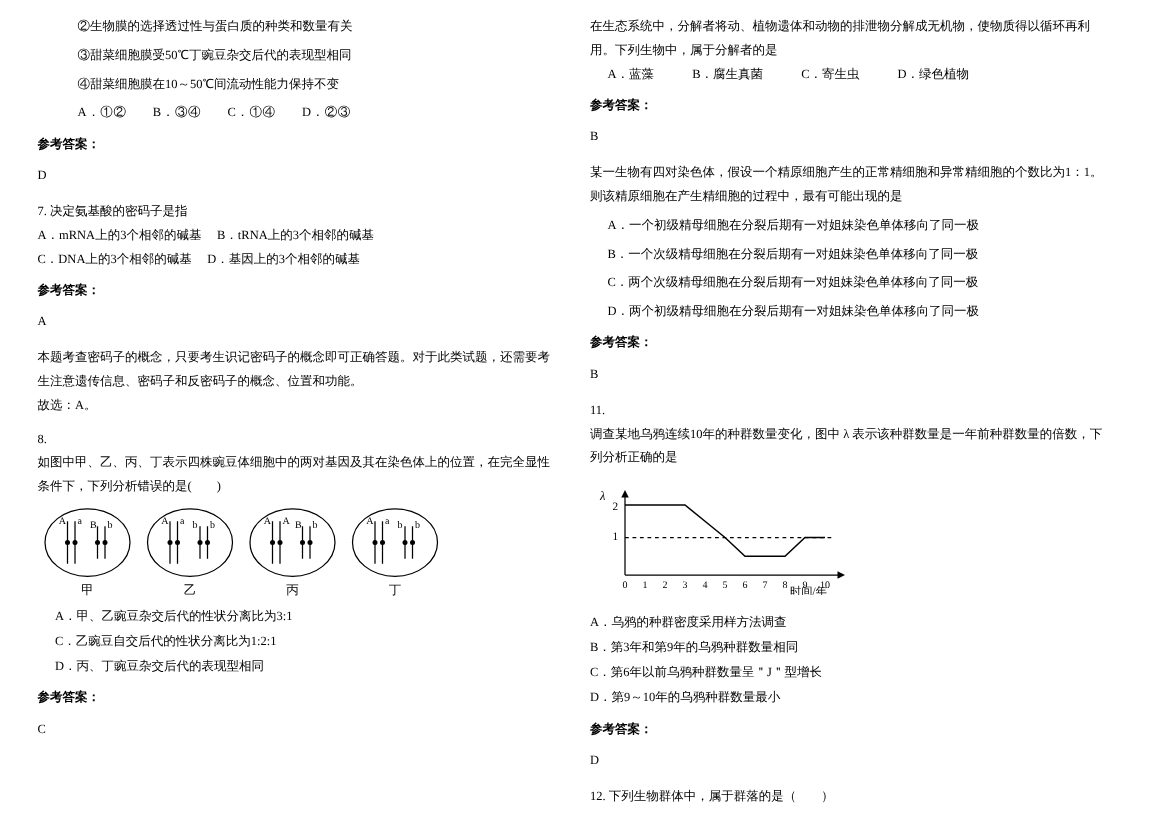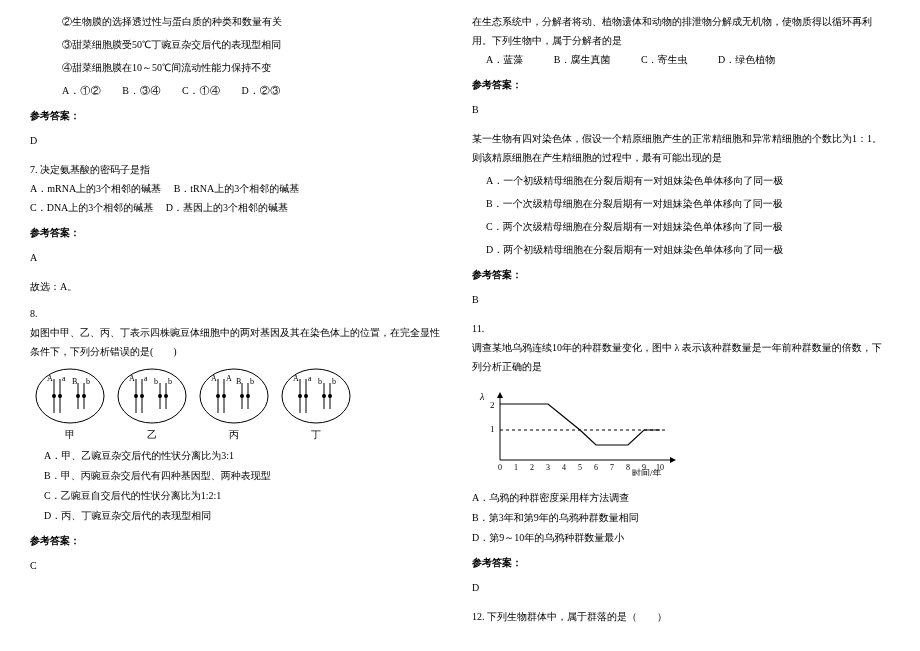--- a/index.html
+++ b/index.html
@@ -62,20 +62,21 @@
       &nbsp;&nbsp;&nbsp;
       <span>B．tRNA上的3个相邻的碱基</span>
     </div>
     <div>
       <span>C．DNA上的3个相邻的碱基</span>
       &nbsp;&nbsp;&nbsp;
       <span>D．基因上的3个相邻的碱基</span>
     </div>
     <div class="ans">参考答案：</div>
     <div class="ansv">A</div>
+    <div>本题考查密码子的概念，只要考生识记密码子的概念即可正确答题。对于此类试题，还需要考生注意遗传信息、密码子和反密码子的概念、位置和功能。</div>
     <div>故选：A。</div>
   </div>
 
   <div class="q">
     <div>8.</div>
     <div>如图中甲、乙、丙、丁表示四株豌豆体细胞中的两对基因及其在染色体上的位置，在完全显性条件下，下列分析错误的是(　　)</div>
 
     <div class="diagram-row">
       <div class="cell">
         <svg width="72" height="58">
@@ -146,21 +147,20 @@
             <text x="28" y="14" font-size="8">a</text>
           <text x="38" y="17" font-size="8">b</text>
             <text x="52" y="17" font-size="8">b</text>
         </svg>
         <div class="lab">丁</div>
       </div>
     </div>
 
     <div class="optlist indent3">
       <div>A．甲、乙豌豆杂交后代的性状分离比为3:1</div>
-      <div>B．甲、丙豌豆杂交后代有四种基因型、两种表现型</div>
       <div>C．乙豌豆自交后代的性状分离比为1:2:1</div>
       <div>D．丙、丁豌豆杂交后代的表现型相同</div>
     </div>
     <div class="ans">参考答案：</div>
     <div class="ansv">C</div>
 
   </div>
 </div>
 
 <div class="col">
@@ -224,20 +224,21 @@
           <text x="170" y="84">9</text>
             <text x="184" y="84">10</text>
         </g>
         <text x="160" y="90" font-size="9">时间/年</text>
       </svg>
     </div>
 
     <div class="optlist">
       <div>A．乌鸦的种群密度采用样方法调查</div>
       <div>B．第3年和第9年的乌鸦种群数量相同</div>
+      <div>C．第6年以前乌鸦种群数量呈＂J＂型增长</div>
       <div>D．第9～10年的乌鸦种群数量最小</div>
     </div>
     <div class="ans">参考答案：</div>
     <div class="ansv">D</div>
   </div>
 
   <div class="q">
     <div>12. 下列生物群体中，属于群落的是（　　）</div>
   </div>
 </div>

